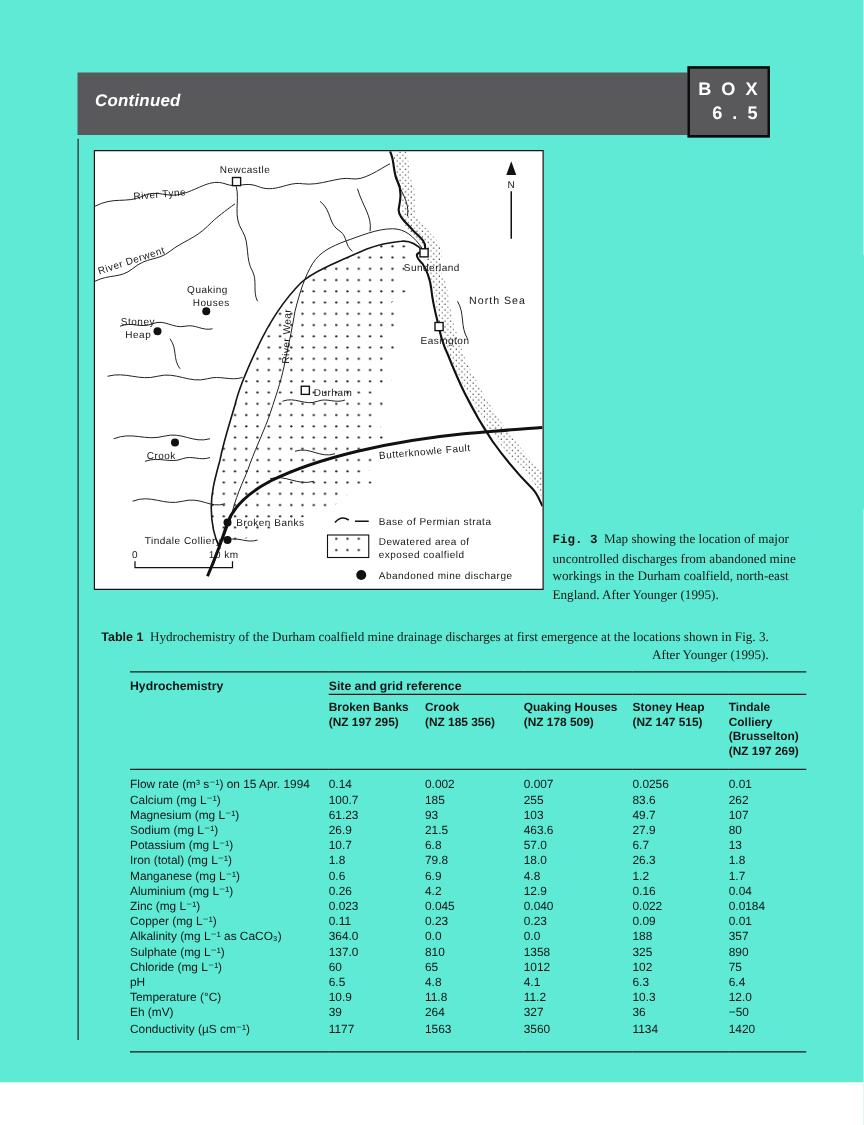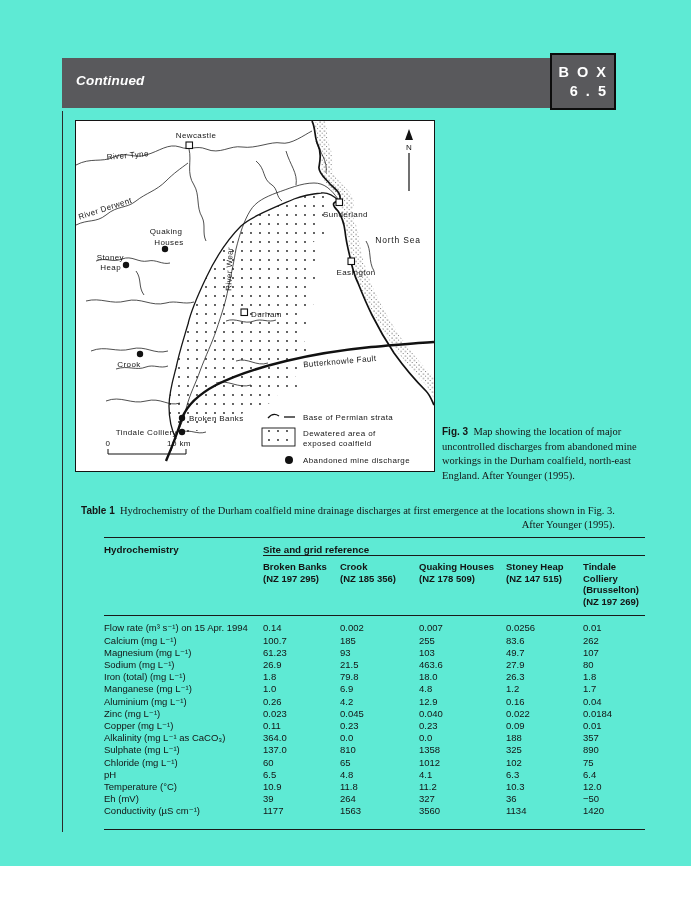--- a/index.html
+++ b/index.html
@@ -22,21 +22,21 @@
   .map-box{position:absolute;left:75px;top:120px;width:358px;height:350px;
            border:1.5px solid #141414;box-sizing:content-box;background:#fff;}
   .map-box svg{display:block;}
   .mlabel{font-family:"Liberation Sans","DejaVu Sans",sans-serif;font-size:8px;fill:#161616;letter-spacing:.4px;}
   .mlabel.big{font-size:8.5px;letter-spacing:.8px;}
 
   
   .fig-caption{position:absolute;left:442px;top:425px;width:204px;
                font-family:"Liberation Serif","DejaVu Serif",serif;font-size:10.5px;
                line-height:14.6px;color:#161616;}
-  .fig-caption b{font-family:Liberation Sans, sans-serif;font-size:10px;margin-top:12px;}
+  .fig-caption b{font-family:Liberation Mono, monospace;font-size:10px;margin-top:12px;}
 
   
   .tbl-caption{position:absolute;left:72px;top:504px;width:543px;
                font-family:"Liberation Serif","DejaVu Serif",serif;font-size:10.5px;
                line-height:14px;color:#161616;text-align:right;}
   .tbl-caption b{font-family:"Liberation Sans","DejaVu Sans",sans-serif;font-size:10px;}
 
   
   .tbl-wrap{position:absolute;left:72px;top:537px;width:541px;margin-left:32px;}
   table.data{border-collapse:collapse;width:541px;table-layout:fixed;
@@ -242,30 +242,38 @@
           </tr>
           <tr>
             <td>Sodium (mg L⁻¹)</td>
             <td>26.9</td>
             <td>21.5</td>
             <td>463.6</td>
             <td>27.9</td>
             <td>80</td>
           </tr>
           <tr>
+            <td>Potassium (mg L⁻¹)</td>
+            <td>10.7</td>
+            <td>6.8</td>
+            <td>57.0</td>
+            <td>6.7</td>
+            <td>13</td>
+          </tr>
+          <tr>
             <td>Iron (total) (mg L⁻¹)</td>
             <td>1.8</td>
             <td>79.8</td>
             <td>18.0</td>
             <td>26.3</td>
             <td>1.8</td>
           </tr>
           <tr>
             <td>Manganese (mg L⁻¹)</td>
-            <td>1.0</td>
+            <td>0.6</td>
             <td>6.9</td>
             <td>4.8</td>
             <td>1.2</td>
             <td>1.7</td>
           </tr>
           <tr>
             <td>Aluminium (mg L⁻¹)</td>
             <td>0.26</td>
             <td>4.2</td>
             <td>12.9</td>

